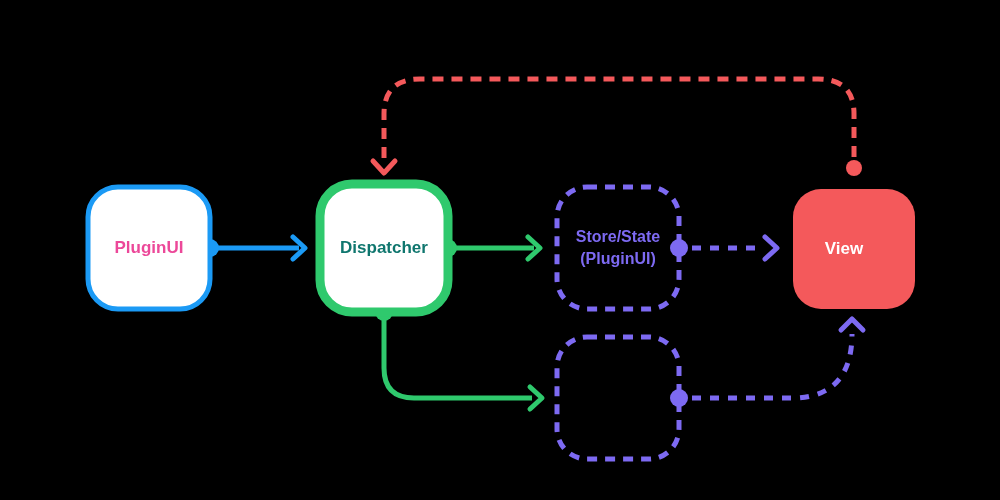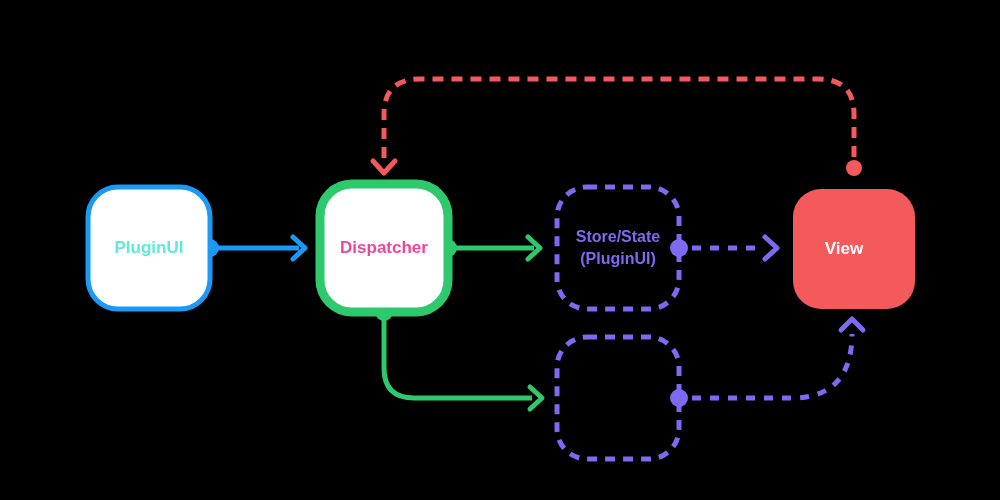--- a/index.html
+++ b/index.html
@@ -15,22 +15,22 @@
   .node-label {
     position: absolute;
     display: flex;
     align-items: center;
     justify-content: center;
     text-align: center;
     font-weight: bold;
     pointer-events: none;
     line-height: 1.35;
   }
-  #label-plugin-ui   { left: 88px;  top: 187px; width: 122px; height: 122px; color: #5eead4; font-size: 17px; }
-  #label-dispatcher  { left: 320px; top: 184px; width: 128px; height: 128px; color: #ec4899; font-size: 17px; }
+  #label-plugin-ui   { left: 88px;  top: 187px; width: 122px; height: 122px; color: #ec4899; font-size: 17px; }
+  #label-dispatcher  { left: 320px; top: 184px; width: 128px; height: 128px; color: #0f766e; font-size: 17px; }
   #label-store-state { left: 557px; top: 187px; width: 122px; height: 122px; color: #7d6af2; font-size: 16px; flex-direction: column; }
   #label-algorithm   { left: 557px; top: 337px; width: 122px; height: 122px; color: #7d6af2; font-size: 16px; }
   #label-view        { left: 793px; top: 189px; width: 102px; height: 120px; color: #ffffff; font-size: 17px; }
   #label-update-request {
     position: absolute;
     left: 557px;
     top: 48px;
     color: #f4595b;
     font-weight: bold;
     font-size: 17px;

